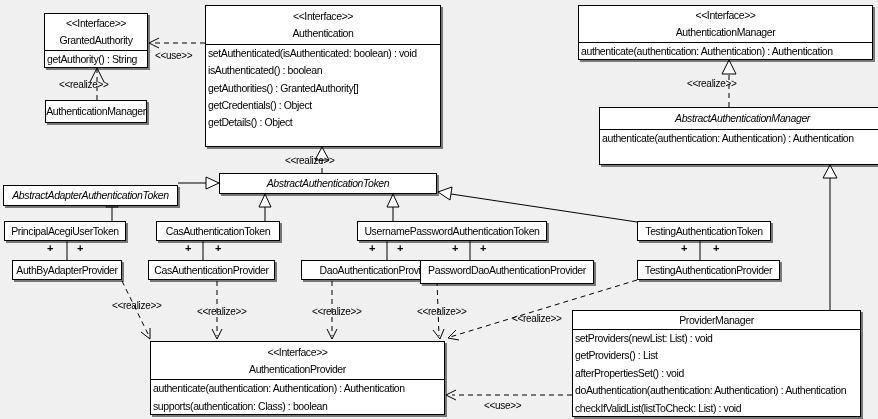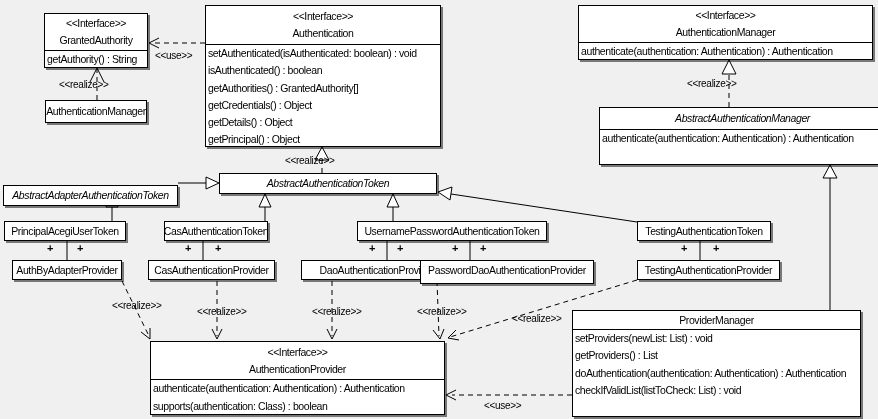--- a/index.html
+++ b/index.html
@@ -92,21 +92,20 @@
     <div class="hd" style="height:38px">
       <div>&lt;&lt;Interface&gt;&gt;</div>
       <div>Authentication</div>
     </div>
     <div class="bd">
       <div class="m" style="line-height:17.3px">setAuthenticated(isAuthenticated: boolean) : void</div>
       <div class="m" style="line-height:17.3px">isAuthenticated() : boolean</div>
       <div class="m" style="line-height:17.3px">getAuthorities() : GrantedAuthority[]</div>
       <div class="m" style="line-height:17.3px">getCredentials() : Object</div>
       <div class="m" style="line-height:17.3px">getDetails() : Object</div>
-      <div class="m" style="line-height:17.3px">getPrincipal() : Object</div>
     </div>
   </div>
 
   <div class="box" style="left:578px;top:5px;width:295px;height:55px">
     <div class="hd" style="height:36px">
       <div>&lt;&lt;Interface&gt;&gt;</div>
       <div>AuthenticationManager</div>
     </div>
     <div class="bd">
       <div class="m" style="line-height:17px">authenticate(authentication: Authentication) : Authentication</div>
@@ -124,21 +123,21 @@
     <div class="hd it" style="height:19px">AbstractAdapterAuthenticationToken</div>
   </div>
 
   <div class="box" style="left:219px;top:173px;width:218px;height:21px">
     <div class="hd it" style="height:19px">AbstractAuthenticationToken</div>
   </div>
 
   <div class="box" style="left:4px;top:221px;width:122px;height:20px">
     <div class="hd" style="height:18px">PrincipalAcegiUserToken</div>
   </div>
-  <div class="box" style="left:164px;top:221px;width:104px;height:20px">
+  <div class="box" style="left:156px;top:221px;width:124px;height:20px">
     <div class="hd" style="height:18px">CasAuthenticationToken</div>
   </div>
   <div class="box" style="left:357px;top:221px;width:190px;height:20px">
     <div class="hd" style="height:18px">UsernamePasswordAuthenticationToken</div>
   </div>
   <div class="box" style="left:637px;top:221px;width:134px;height:20px">
     <div class="hd" style="height:18px">TestingAuthenticationToken</div>
   </div>
 
   <div class="box" style="left:12px;top:260px;width:110px;height:20px">
@@ -166,20 +165,21 @@
       <div class="m" style="line-height:17.5px">authenticate(authentication: Authentication) : Authentication</div>
       <div class="m" style="line-height:17.5px">supports(authentication: Class) : boolean</div>
     </div>
   </div>
 
   <div class="box" style="left:572px;top:310px;width:289px;height:107px">
     <div class="hd" style="height:18px">ProviderManager</div>
     <div class="bd">
       <div class="m" style="line-height:17.4px">setProviders(newList: List) : void</div>
       <div class="m" style="line-height:17.4px">getProviders() : List</div>
+      <div class="m" style="line-height:17.4px">afterPropertiesSet() : void</div>
       <div class="m" style="line-height:17.4px">doAuthentication(authentication: Authentication) : Authentication</div>
       <div class="m" style="line-height:17.4px">checkIfValidList(listToCheck: List) : void</div>
     </div>
   </div>
 
   <span class="lbl" style="left:155px;top:50px">&lt;&lt;use&gt;&gt;</span>
   <span class="lbl" style="left:59px;top:79px">&lt;&lt;realize&gt;&gt;</span>
   <span class="lbl" style="left:285px;top:155px">&lt;&lt;realize&gt;&gt;</span>
   <span class="lbl" style="left:687px;top:78px">&lt;&lt;realize&gt;&gt;</span>
   <span class="lbl" style="left:112px;top:300px">&lt;&lt;realize&gt;&gt;</span>

